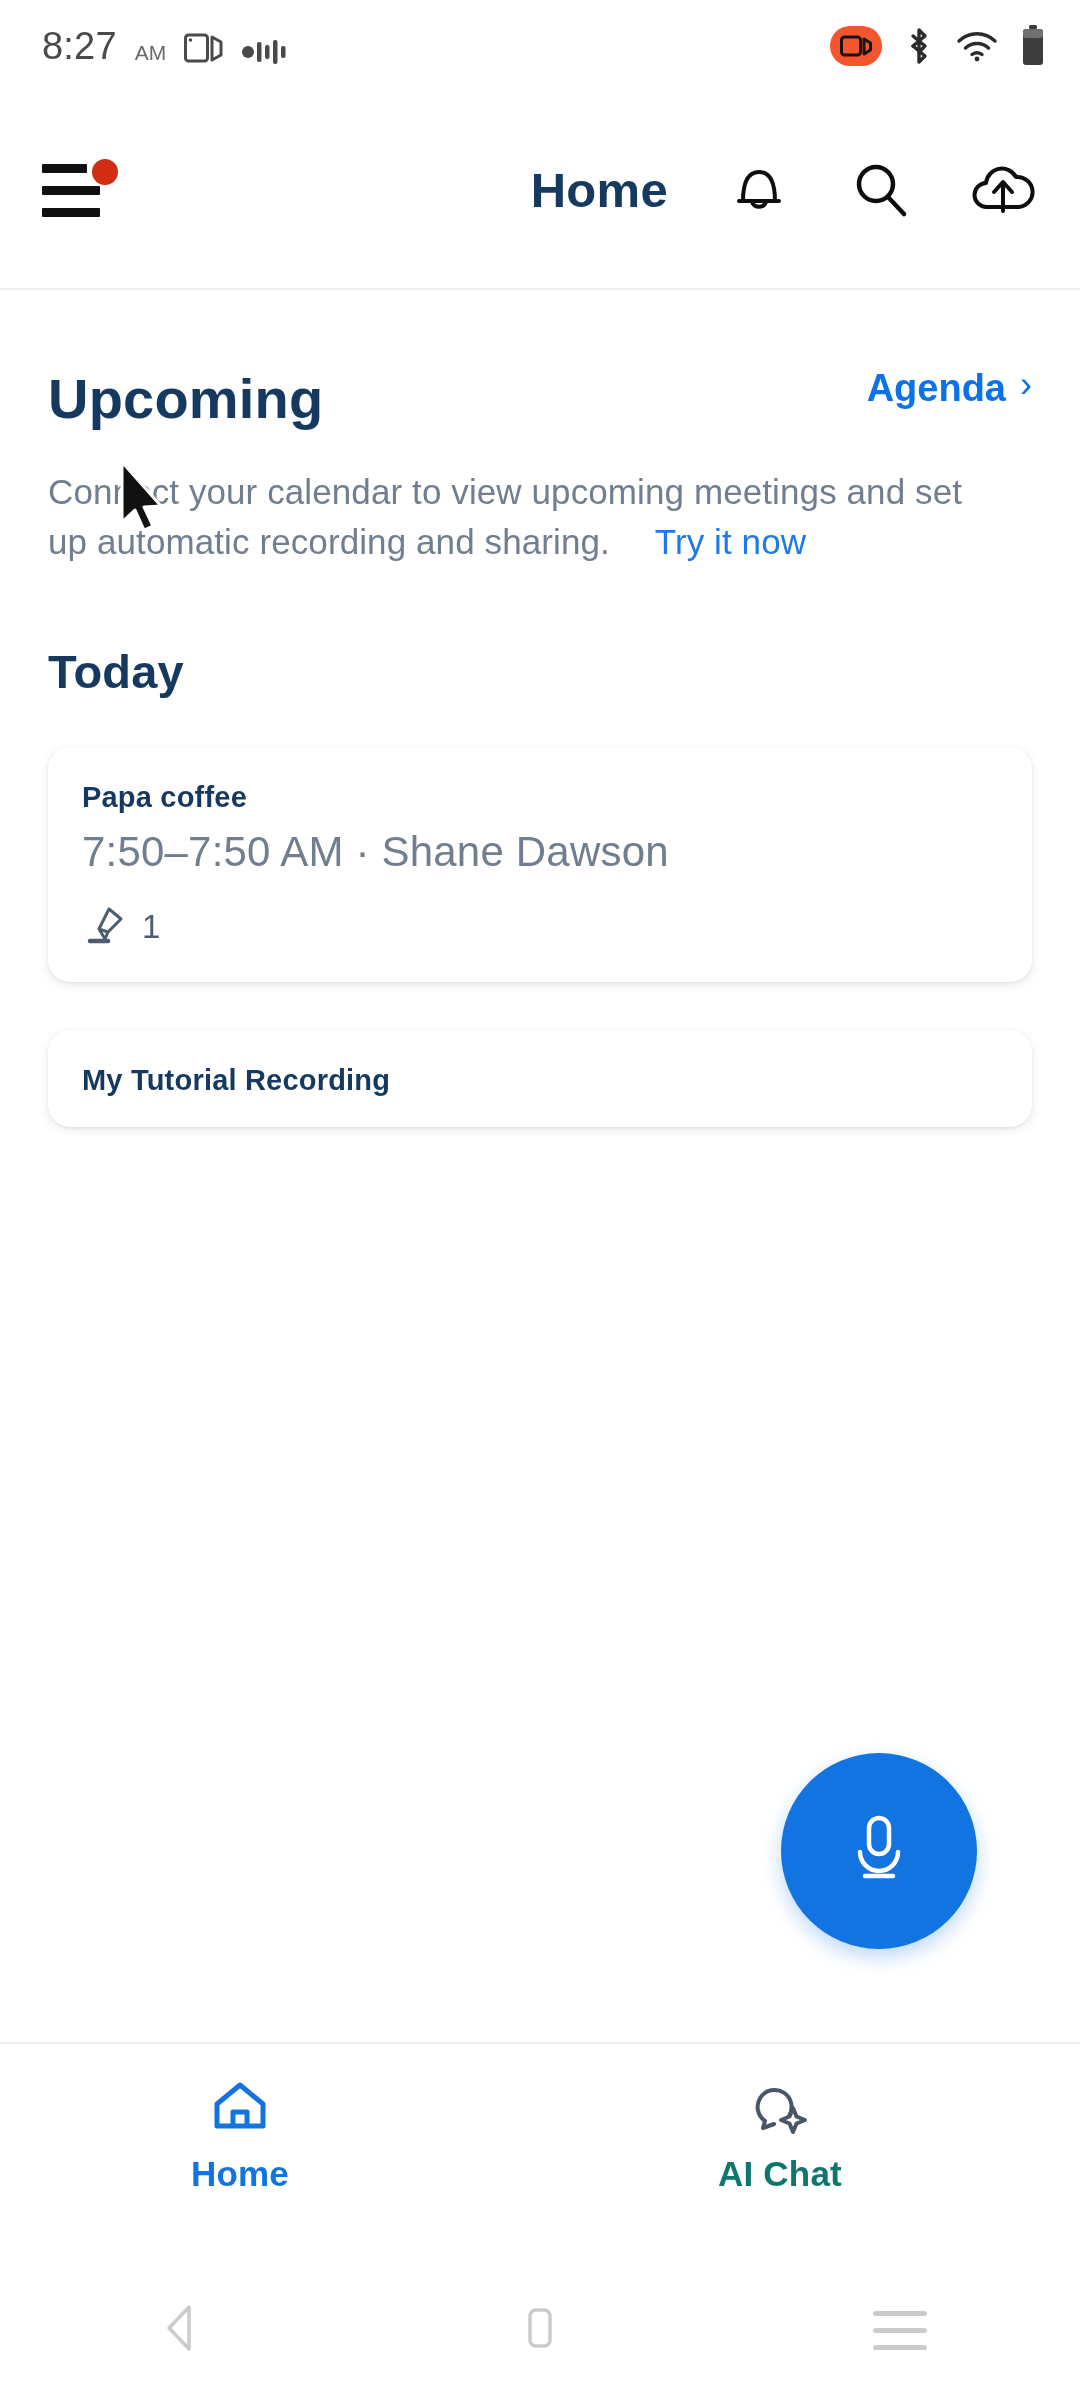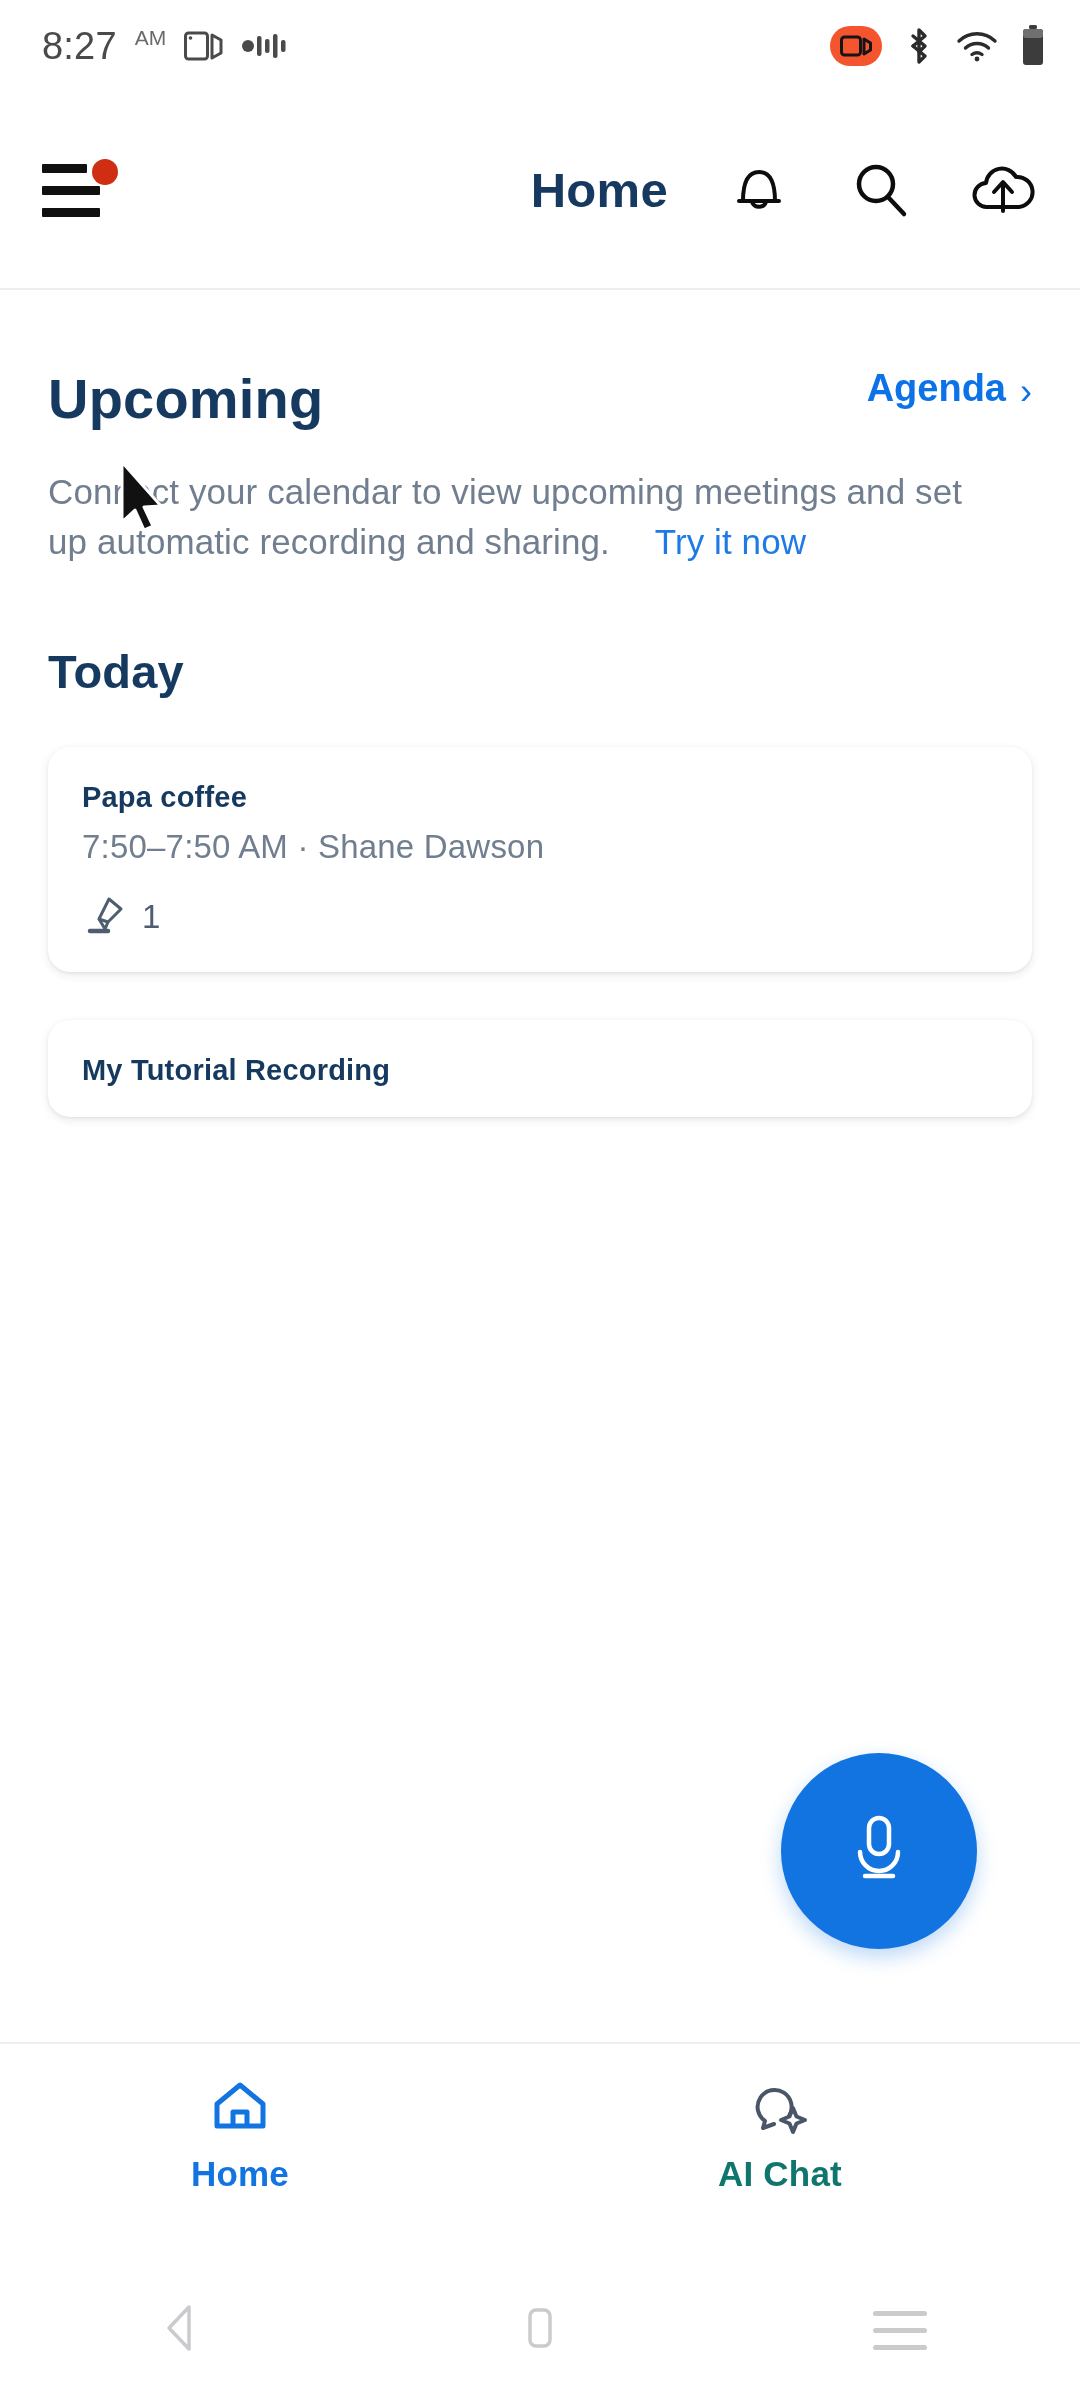--- a/index.html
+++ b/index.html
@@ -11,21 +11,21 @@
   }
   body { position:relative; }
 
   
   #status-bar {
     height:92px;
     display:flex; align-items:center;
     padding:0 34px 0 42px;
     background:#ffffff;
   }
-  #status-left { display:flex; gap:18px; }
+  #status-left { display:flex; align-items:flex-end; gap:18px; }
   #status-clock {
     font-size:38px; font-weight:400; color:#4a4a4a;
     letter-spacing:0.2px; line-height:1;
   }
   #status-ampm { font-size:21px; color:#6a6a6a; line-height:1; padding-bottom:2px; }
   .status-icon { display:flex; align-items:center; }
   #status-right { margin-left:auto; display:flex; align-items:center; gap:22px; }
   .rec-badge {
     width:52px; height:40px; border-radius:26px;
     background:#f4552e; display:flex; align-items:center; justify-content:center;
@@ -60,21 +60,21 @@
   #content { padding:0 48px; position:relative; }
 
   #upcoming-row {
     display:flex; align-items:center; justify-content:space-between;
     padding-top:56px;
   }
   #upcoming-title {
     font-size:56px; font-weight:700; color:#16395f; letter-spacing:0.2px;margin-top:20px;
   }
   #agenda-link {
-    display:flex; align-items:flex-end; gap:14px;
+    display:flex; align-items:flex-start; gap:14px;
     font-size:38px; font-weight:700; color:#0b72e7;
   }
   #agenda-chevron { font-size:36px; font-weight:400; color:#0b72e7; line-height:1; }
 
   #upcoming-desc {
     margin-top:36px;
     font-size:35px; line-height:1.42; color:#707e8f;
     max-width:960px; letter-spacing:0.1px;
   }
   #try-it-now { color:#1e7ae4;margin-left:35px; }
@@ -91,21 +91,21 @@
     background:#ffffff;
     border-radius:22px;
     box-shadow:0 3px 10px rgba(22,40,70,.10), 0 1px 3px rgba(22,40,70,.07);
     padding:34px 34px 30px 34px;
   }
   .event-title {
     font-size:29px; font-weight:700; color:#16395f; letter-spacing:0.2px;
   }
   .event-meta {
     margin-top:14px;
-    font-size:33px; color:#707e8f; letter-spacing:0.2px;
+    font-size:42px; color:#707e8f; letter-spacing:0.2px;
   }
   .event-stats {
     margin-top:26px; display:flex; align-items:center; gap:14px;
   }
   .event-stat-count { font-size:33px; color:#4e5d70; }
 
   
   #fab {
     position:absolute; left:781px; top:1753px;
     width:196px; height:196px; border-radius:50%;

